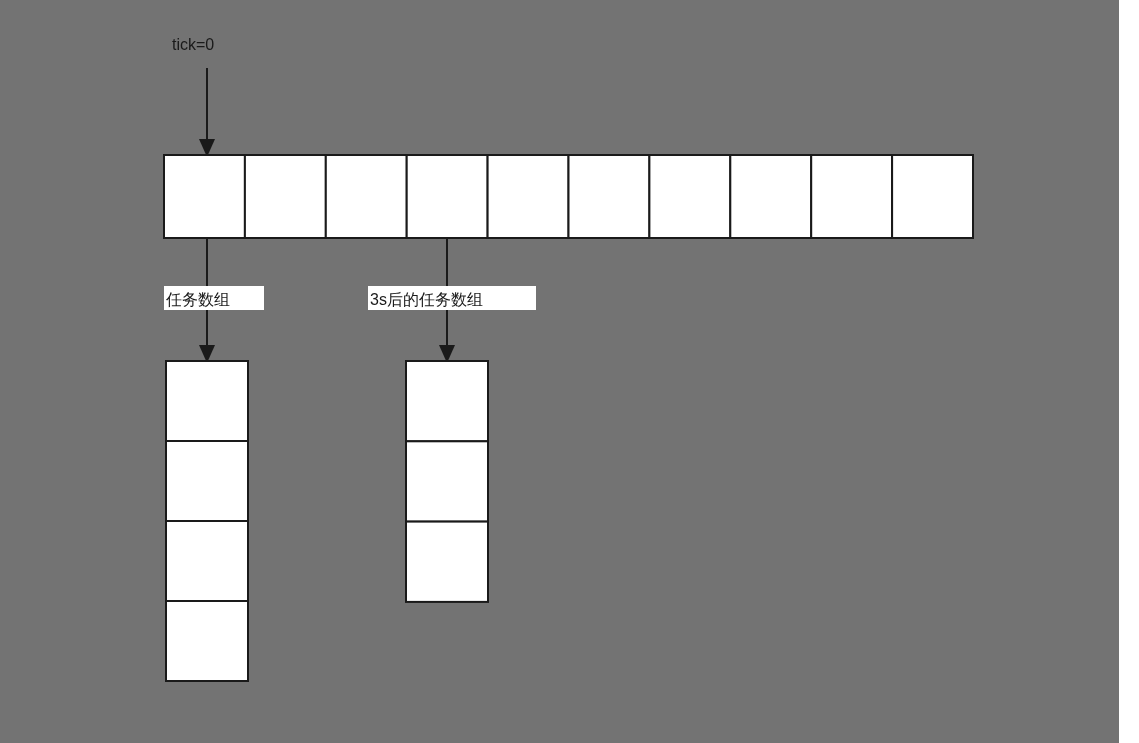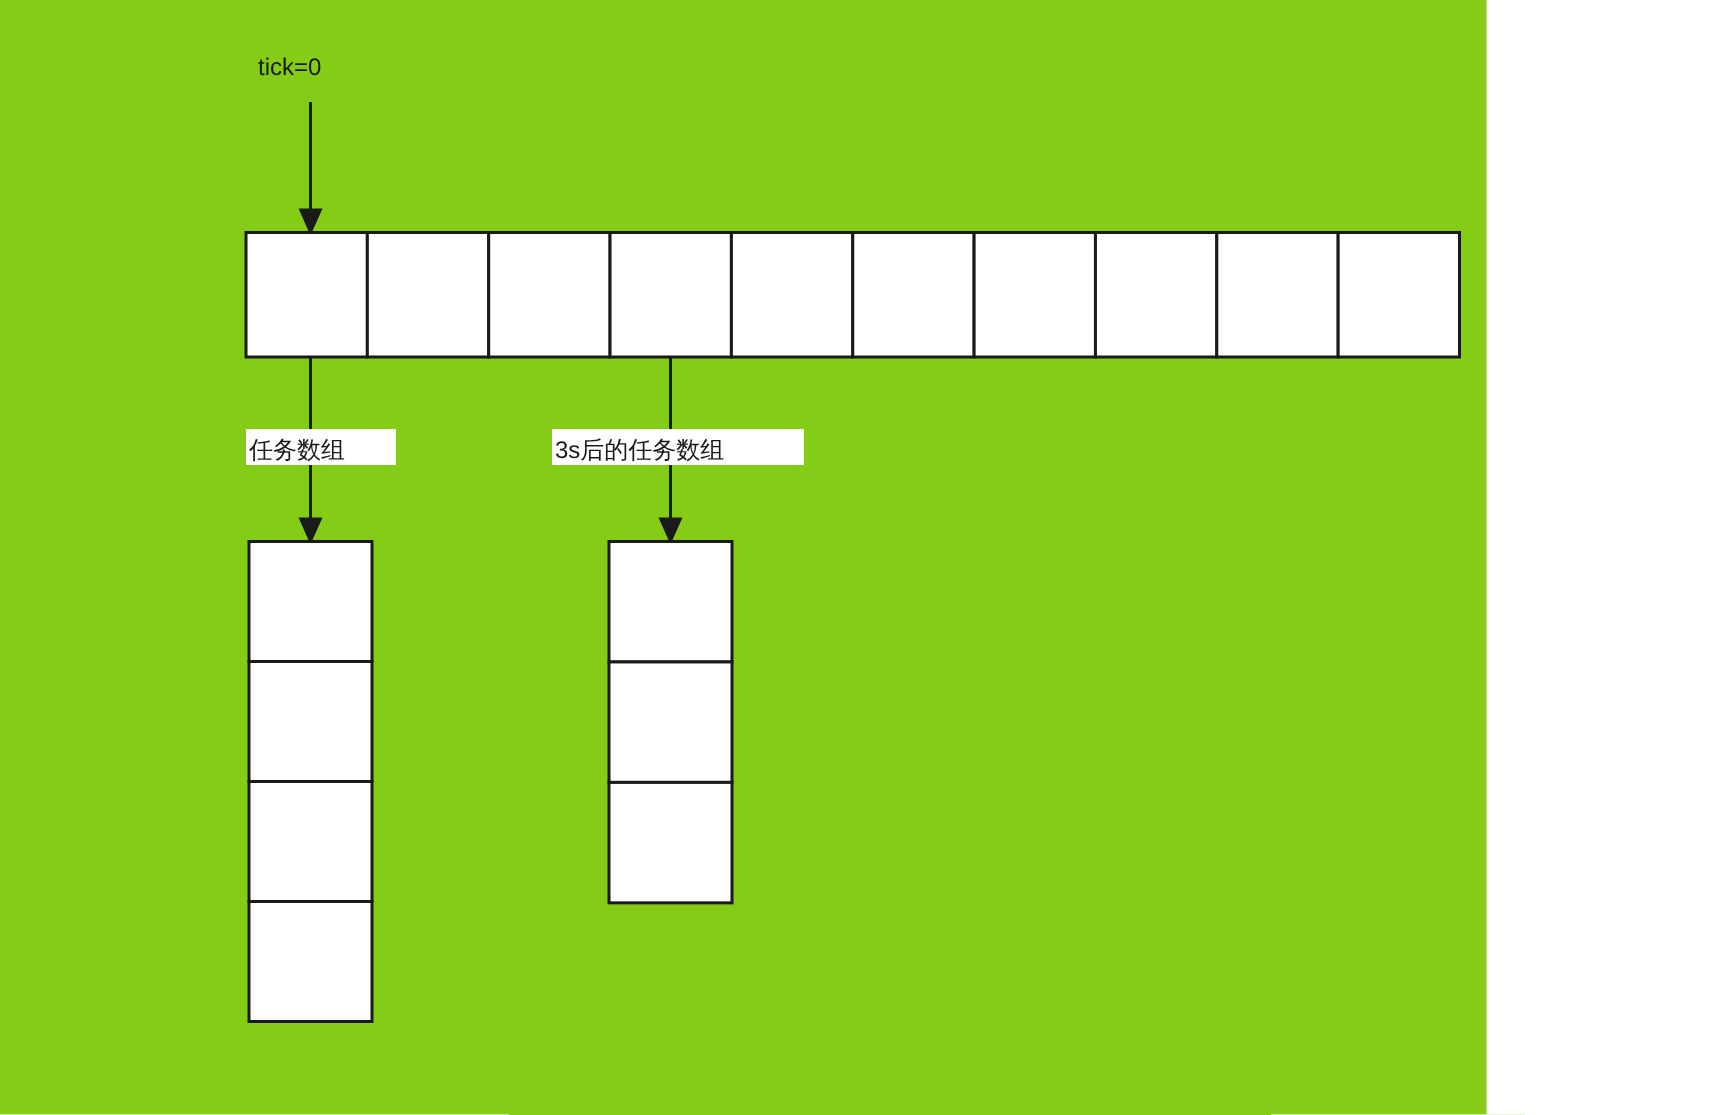--- a/index.html
+++ b/index.html
@@ -5,23 +5,23 @@
   html, body {
     margin: 0;
     padding: 0;
     background: #ffffff;
   }
   body {
     font-family: "Liberation Sans", "DejaVu Sans", sans-serif;
   }
   #canvas {
     position: relative;
-    width: 991px;
+    width: 1119px;
     height: 743px;
-    background: #84cc16;
+    background: #737373;
     overflow: hidden;
   }
   svg#diagram {
     position: absolute;
     left: 0;
     top: 0;
     width: 1139px;
     height: 743px;
     display: block;
   }

